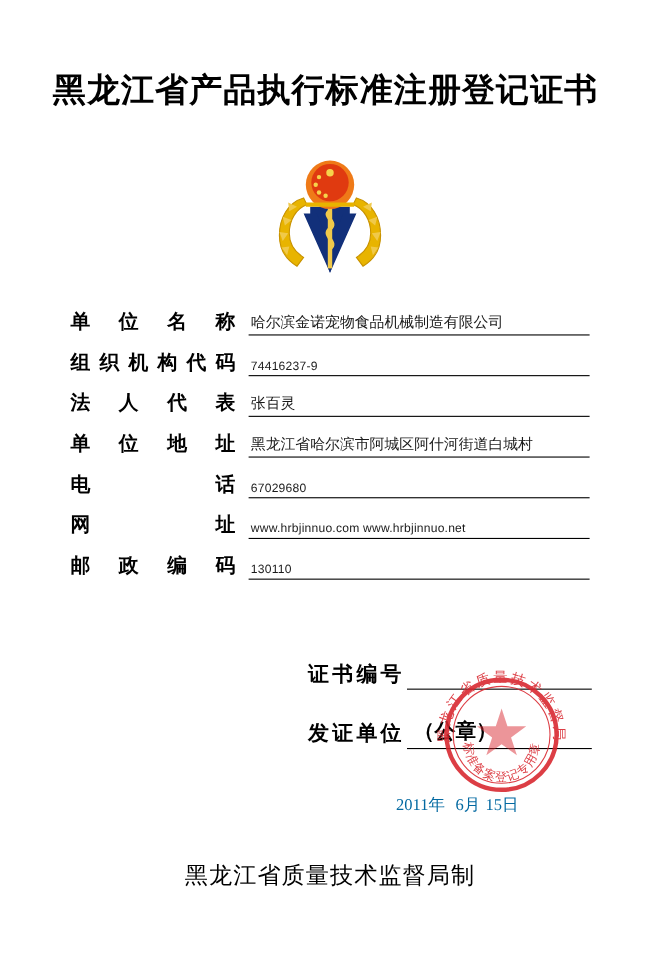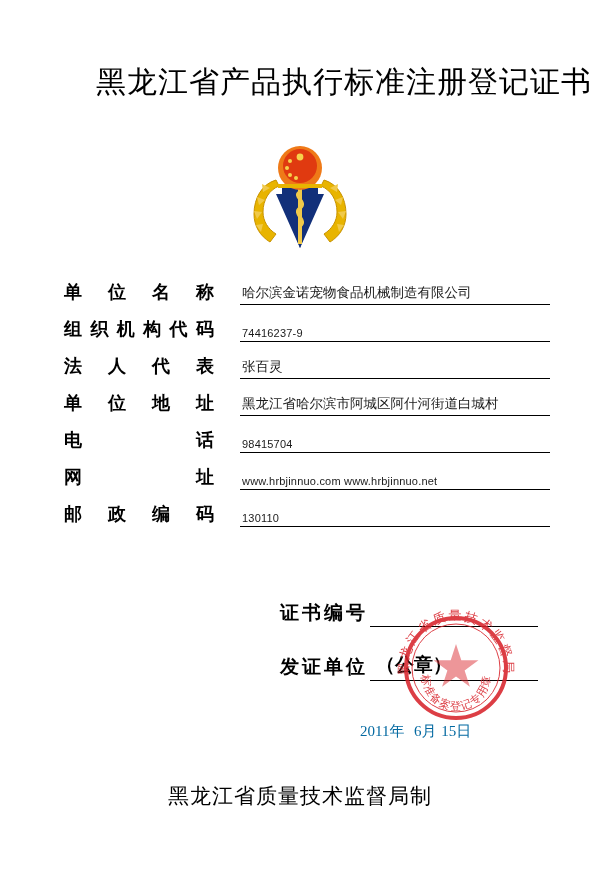--- a/index.html
+++ b/index.html
@@ -21,23 +21,23 @@
     height: 872px;
     box-sizing: border-box;
   }
 
   
   .title {
     position: absolute;
     top: 62px;
     left: 0;
     width: 592px;
-    text-align: right;
+    text-align: center;
     font-size: 30px;
-    font-weight: normal;
+    font-weight: bold;
     letter-spacing: 1px;
     font-family: "DejaVu Serif", "Liberation Serif", serif;
     color: #000;
     white-space: nowrap;
   }
 
   
   .emblem {
     position: absolute;
     top: 140px;
@@ -72,21 +72,20 @@
   .field-label span {
     display: inline-block;
   }
   .field-value-wrap {
     position: absolute;
     left: 226px;
     top: 0;
     width: 310px;
     height: 26px;
     border-bottom: 1px solid #000;
-    margin-left: 14px;
   }
   .field-value {
     position: absolute;
     left: 2px;
     bottom: 2px;
     font-size: 13.5px;
     font-family: "DejaVu Serif", "Liberation Serif", serif;
     white-space: nowrap;
     color: #1a1a1a;
   }
@@ -267,21 +266,21 @@
         <div class="field-value">黑龙江省哈尔滨市阿城区阿什河街道白城村</div>
       </div>
     </div>
 
     <div class="field-row">
       <div class="field-label">
         <span>电</span>
         <span>话</span>
       </div>
       <div class="field-value-wrap">
-        <div class="field-value latin">98415704</div>
+        <div class="field-value latin">67029680</div>
       </div>
     </div>
 
     <div class="field-row">
       <div class="field-label">
         <span>网</span>
         <span>址</span>
       </div>
       <div class="field-value-wrap">
         <div class="field-value latin">www.hrbjinnuo.com   www.hrbjinnuo.net</div>

